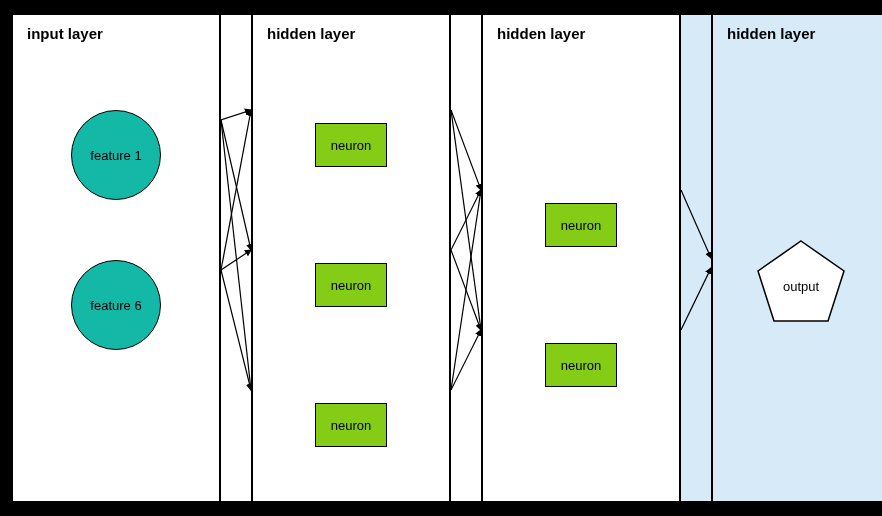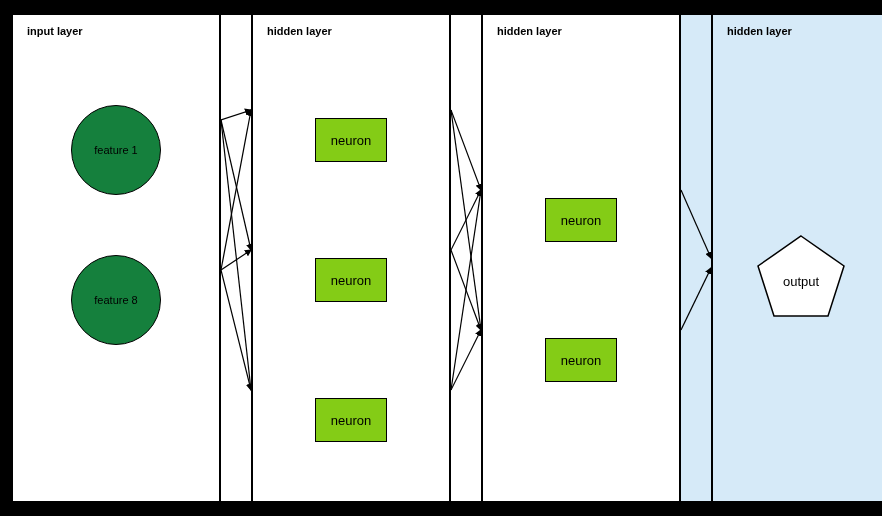--- a/index.html
+++ b/index.html
@@ -28,42 +28,42 @@
       flex-direction: column;
       align-items: center;
       position: relative;
       flex: 1;
     }
     .layer.output-layer {
       background: #d6eaf8;
     }
     .layer-title {
       font-weight: bold;
-      font-size: 11px;
+      font-size: 15px;
       padding: 10px 6px 8px 6px;
       text-align: center;
       align-self: flex-start;
       padding-left: 14px;
     }
     .layer-content {
       flex: 1;
       width: 100%;
       position: relative;
     }
     
     .circle-node {
       width: 90px;
       height: 90px;
       border-radius: 50%;
       border: 1.5px solid #000;
-      background: #15803d;
+      background: #14b8a6;
       display: flex;
       align-items: center;
       justify-content: center;
-      font-size: 11px;
+      font-size: 13px;
       position: absolute;
     }
     
     .neuron-box {
       width: 72px;
       height: 44px;
       border: 1.5px solid #000;
       background: #84cc16;
       display: flex;
       align-items: center;
@@ -83,21 +83,21 @@
 
   <div class="layer" style="width:210px; flex:none;">
     <div class="layer-title">input layer</div>
     <div class="layer-content" style="position:relative;">
 
       <div class="circle-node" style="top:60px; left:50%; transform:translateX(-50%);">
         <span>feature 1</span>
       </div>
 
       <div class="circle-node" style="top:210px; left:50%; transform:translateX(-50%);">
-        <span>feature 8</span>
+        <span>feature 6</span>
       </div>
     </div>
   </div>
 
   <div style="width:30px; flex:none; position:relative; background:#fff; border-top:2px solid #000; border-bottom:2px solid #000;">
     <svg width="30" height="100%" style="position:absolute;top:0;left:0;height:490px;">
 
       <line x1="0" y1="105" x2="30" y2="95" stroke="#000" stroke-width="1.2" marker-end="url(#arrow)"></line>
 
       <line x1="0" y1="105" x2="30" y2="235" stroke="#000" stroke-width="1.2" marker-end="url(#arrow)"></line>

